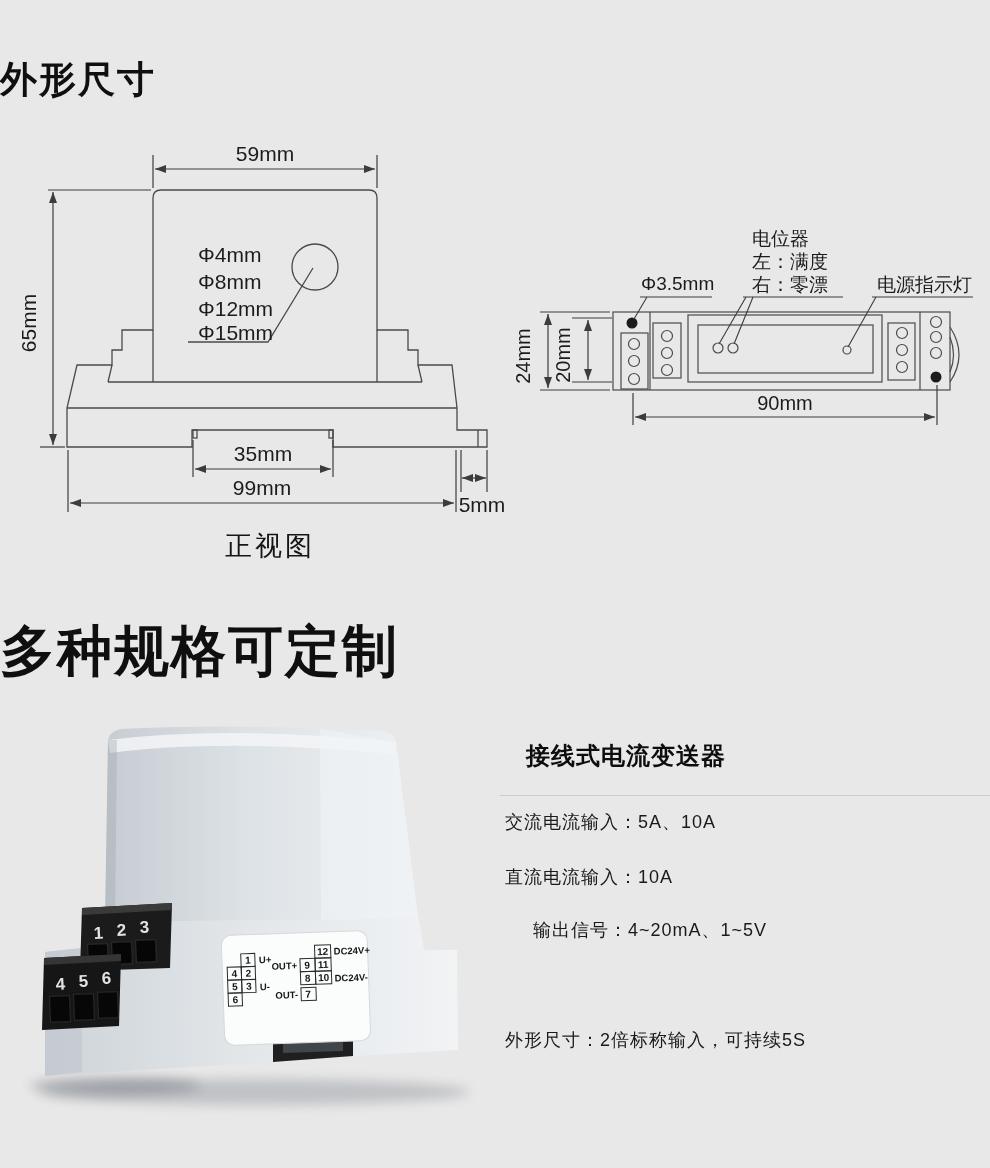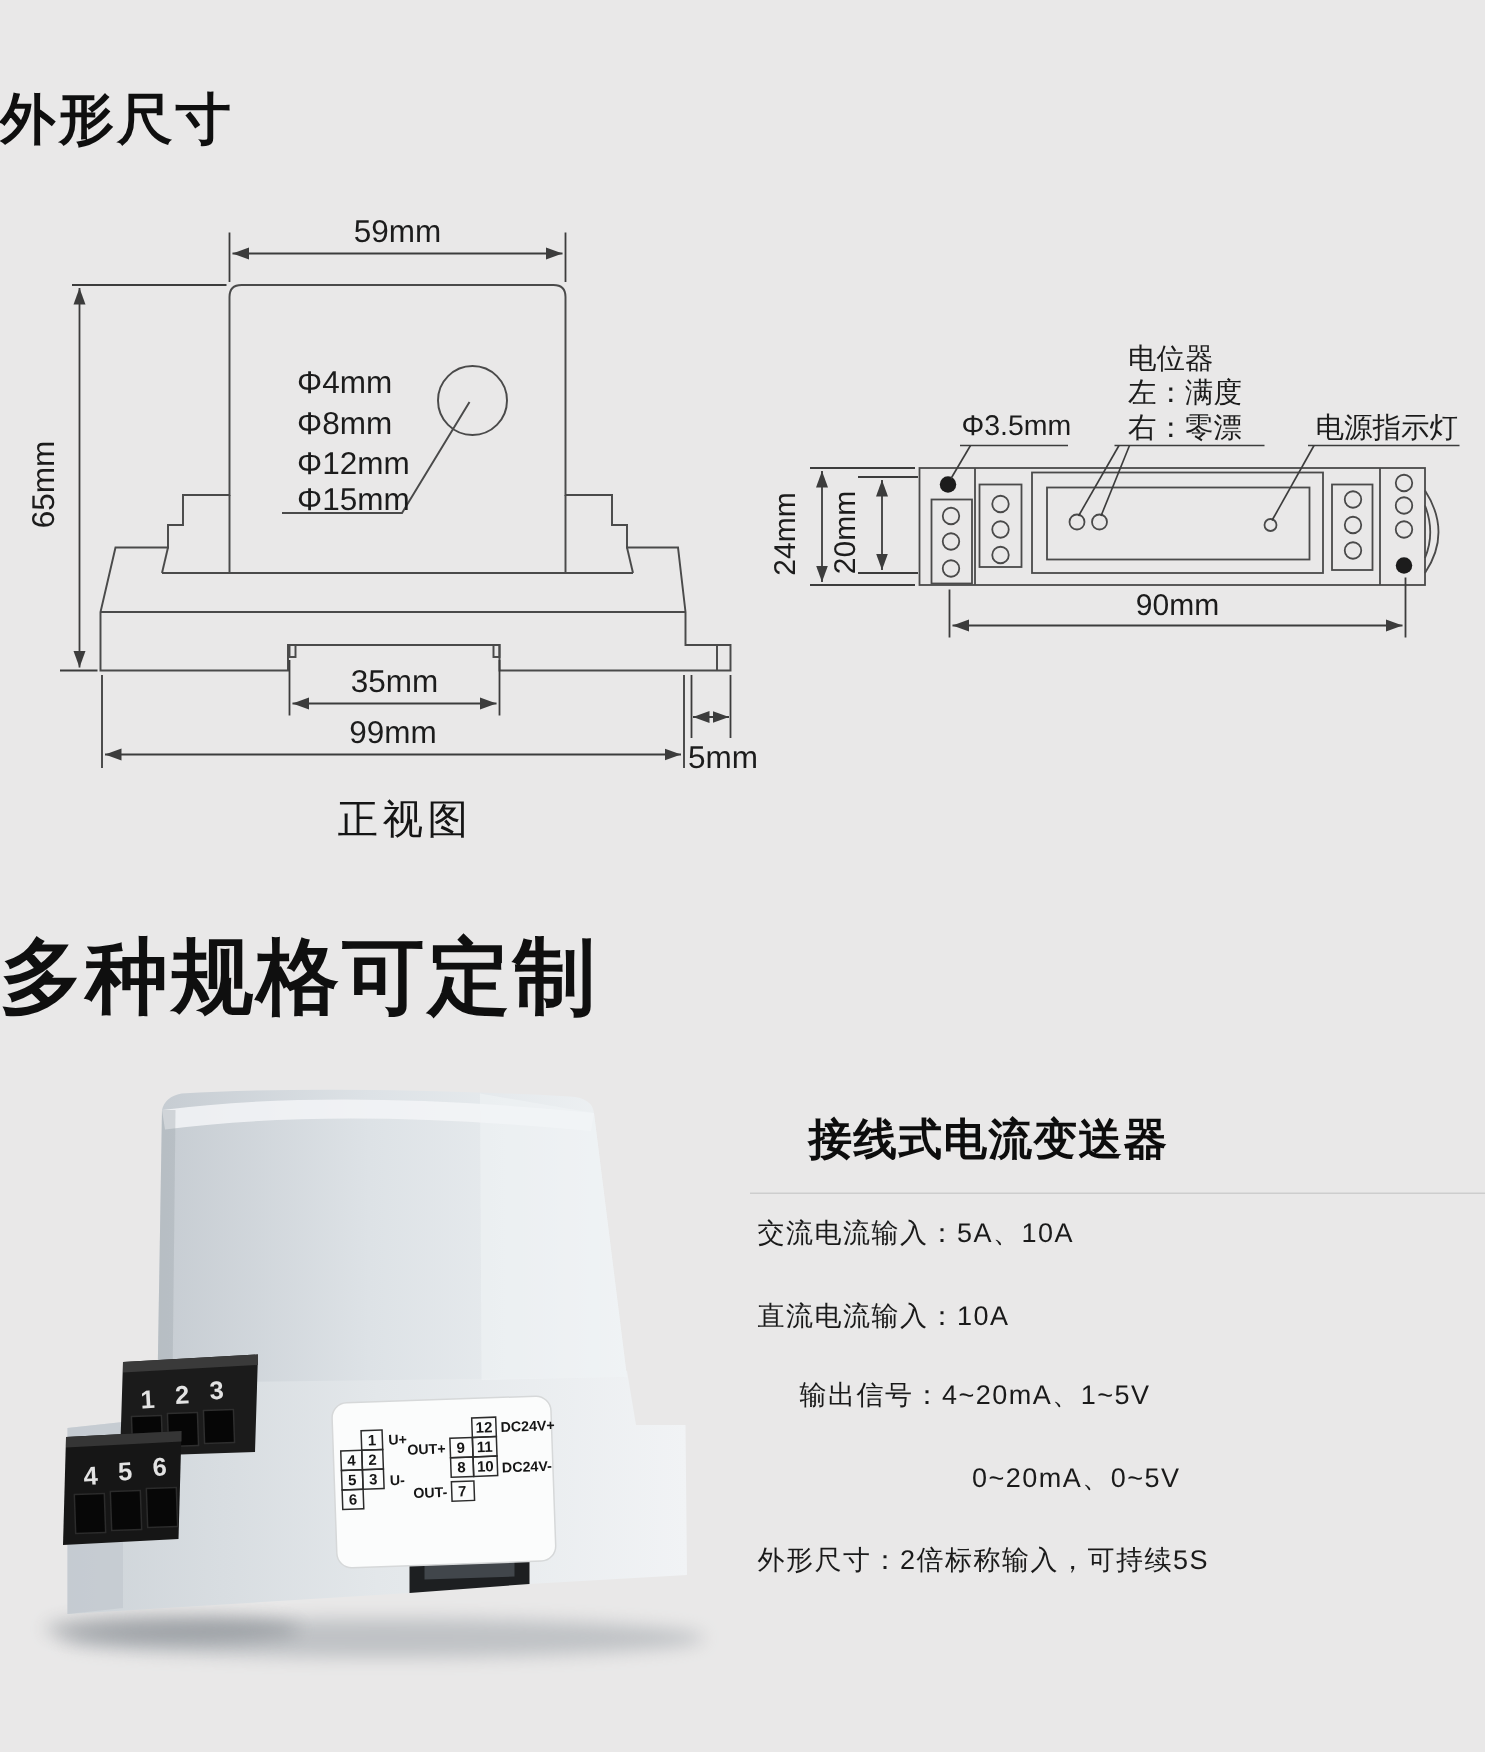--- a/index.html
+++ b/index.html
@@ -17,22 +17,22 @@
     letter-spacing:2px;
   }
   #title1{top:55px;font-size:37px;}
   #title2{top:615px;font-size:55px;}
   svg text{fill:#1c1c1c;}
   .dimtxt{font-size:20px;fill:#1c1c1c;}
   .dimtxt-big{font-size:21px;fill:#1c1c1c;}
   .cjk{font-size:19px;fill:#1c1c1c;}
   .caption{font-size:27px;fill:#151515;font-weight:500;letter-spacing:3px;}
   .specs-heading{
-    position:absolute;left:539px;top:740px;
-    font-size:29px;font-weight:bold;color:#0d0d0d;letter-spacing:1px;
+    position:absolute;left:526px;top:740px;
+    font-size:24px;font-weight:bold;color:#0d0d0d;letter-spacing:1px;
   }
   .specs-sep{
     position:absolute;left:500px;top:795px;width:490px;height:1px;
     background:#cdcdcd;
   }
   .spec-line{
     position:absolute;font-size:18px;font-weight:500;color:#1a1a1a;
     letter-spacing:1px;white-space:nowrap;
   }
   #spec1{left:505px;top:810px;}
@@ -292,16 +292,15 @@
       <text class="lblfont" x="315" y="256">DC24V+</text>
       <text class="lblfont" x="315" y="283">DC24V-</text>
     </g>
   </svg>
 
   <div class="specs-heading">接线式电流变送器</div>
   <div class="specs-sep"></div>
   <div class="spec-line" id="spec1">交流电流输入：5A、10A</div>
   <div class="spec-line" id="spec2">直流电流输入：10A</div>
   <div class="spec-line" id="spec3">输出信号：4~20mA、1~5V</div>
-  <div class="spec-line" id="spec4">0~20mA、0~5V</div>
   <div class="spec-line" id="spec5">外形尺寸：2倍标称输入，可持续5S</div>
 
 </div>
 
 </body></html>

